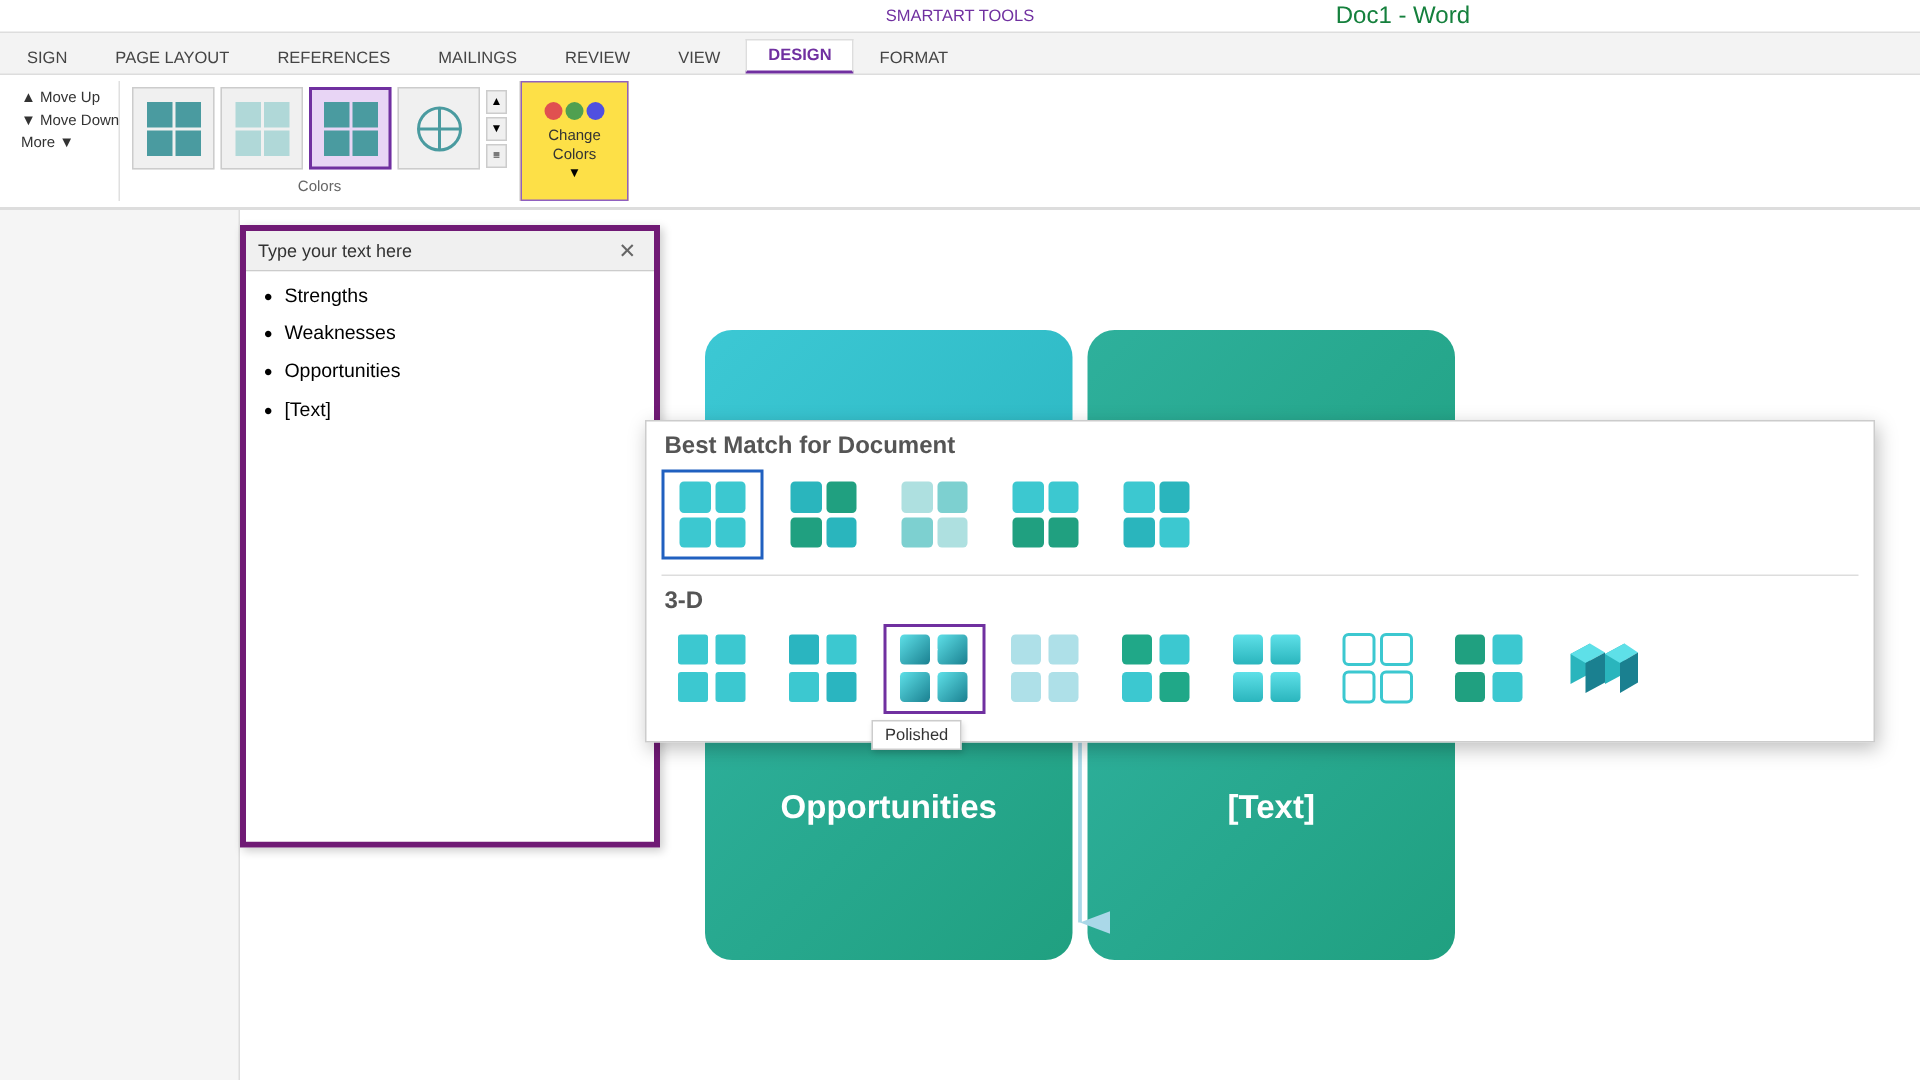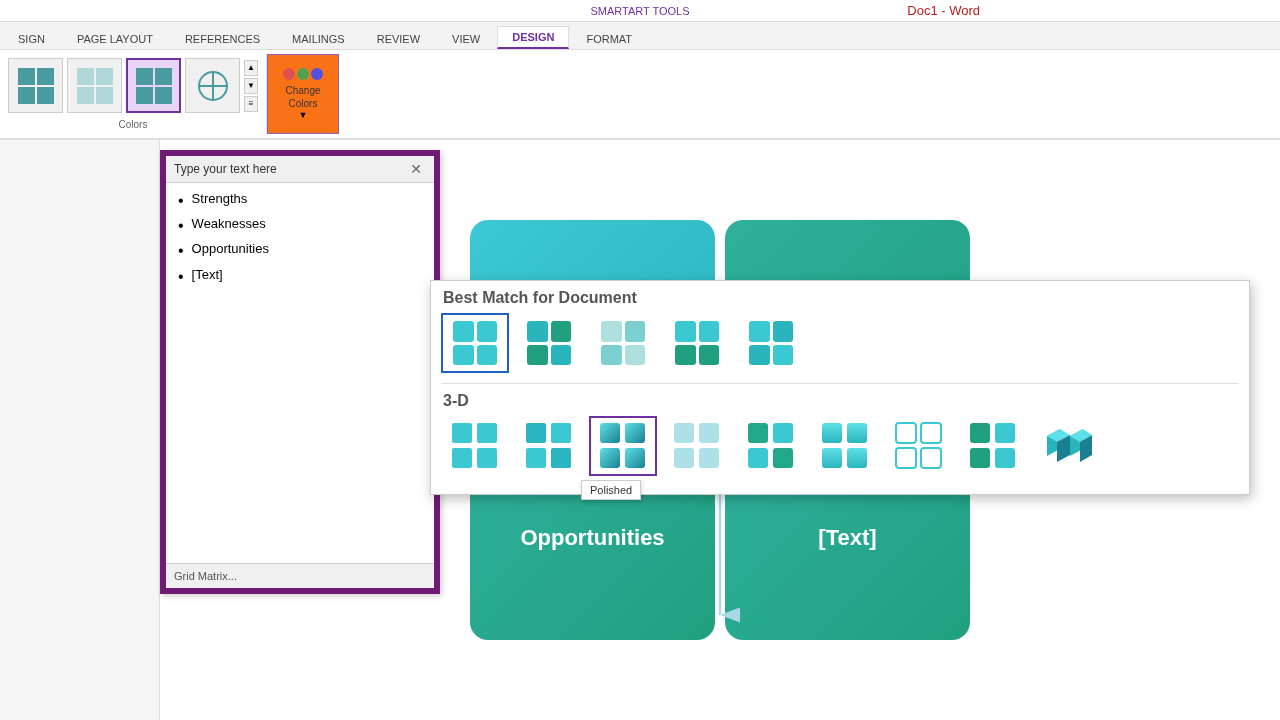--- a/index.html
+++ b/index.html
@@ -155,21 +155,21 @@
       flex-direction: column;
     }
 
     
     .text-pane {
       position: absolute;
       left: 160px;
       top: 10px;
       width: 280px;
       background: #fff;
-      border: 6px solid #701a75;
+      border: 4px solid #701a75;
       z-index: 100;
       box-shadow: 2px 2px 6px rgba(0,0,0,0.2);
     }
     .text-pane-header {
       background: #f0f0f0;
       padding: 5px 8px;
       display: flex;
       align-items: center;
       justify-content: space-between;
       border-bottom: 1px solid #ccc;
@@ -320,36 +320,42 @@
       border: none;
       border-top: 1px solid #ddd;
       margin: 4px 0 8px 0;
     }
   </style>
 </head>
 <body>
 
 <div class="title-bar">
   <span class="smartart-tools-label">SMARTART TOOLS</span>
-  <span style="position:absolute;right:300px;font-size:13px;color:#b91c1c;">Doc1 - Word</span>
+  <span style="position:absolute;right:300px;font-size:16px;color:#15803d;">Doc1 - Word</span>
 </div>
 
 <div class="ribbon-tabs">
   <div class="ribbon-tab">SIGN</div>
   <div class="ribbon-tab">PAGE LAYOUT</div>
   <div class="ribbon-tab">REFERENCES</div>
   <div class="ribbon-tab">MAILINGS</div>
   <div class="ribbon-tab">REVIEW</div>
   <div class="ribbon-tab">VIEW</div>
   <div class="ribbon-tab active">DESIGN</div>
   <div class="ribbon-tab">FORMAT</div>
 </div>
 
 <div class="ribbon">
 
+  <div class="create-graphic">
+    <div class="create-graphic-btn" style="font-size:10px;">▲ Move Up</div>
+    <div class="create-graphic-btn" style="font-size:10px;">▼ Move Down</div>
+    <div class="create-graphic-btn" style="font-size:10px;">More ▼</div>
+    <span class="ribbon-section-label" style="margin-top:auto;font-size:10px;color:#666;"></span>
+  </div>
 
   <div style="display:flex;flex-direction:column;align-items:center;padding:4px 8px;border-right:1px solid #e0e0e0;">
     <div style="display:flex;gap:4px;align-items:center;">
 
       <div class="layout-thumb">
         <div class="grid-2x2">
           <div class="grid-cell"></div>
           <div class="grid-cell"></div>
           <div class="grid-cell"></div>
           <div class="grid-cell"></div>
@@ -384,21 +390,21 @@
 
       <div style="display:flex;flex-direction:column;gap:2px;">
         <div class="scroll-btn">▲</div>
         <div class="scroll-btn">▼</div>
         <div class="scroll-btn">≡</div>
       </div>
     </div>
     <span class="ribbon-section-label">Colors</span>
   </div>
 
-  <div class="change-colors-btn" style="background:#f97316;border:1px solid #9060c0;">
+  <div class="change-colors-btn" style="background:#fde047;border:1px solid #9060c0;">
     <div class="color-dots">
       <div class="dot" style="background:#e05050;"></div>
       <div class="dot" style="background:#50a050;"></div>
       <div class="dot" style="background:#5050e0;"></div>
     </div>
     <span style="font-size:10px;color:#333;text-align:center;line-height:1.3;">Change Colors</span>
     <span style="font-size:9px;">▼</span>
   </div>
 </div>
 
@@ -421,23 +427,20 @@
         <span>Weaknesses</span>
       </div>
       <div class="text-item">
         <span class="bullet">•</span>
         <span>Opportunities</span>
       </div>
       <div class="text-item">
         <span class="bullet">•</span>
         <span>[Text]</span>
       </div>
-    </div>
-    <div class="text-pane-footer">
-      <span>Grid Matrix...</span>
     </div>
   </div>
 
   <div class="smartart-canvas">
 
     <div style="position:relative;">
       <div class="swot-grid">
         <div class="swot-cell swot-strengths">
           <span>Strengths</span>
         </div>

